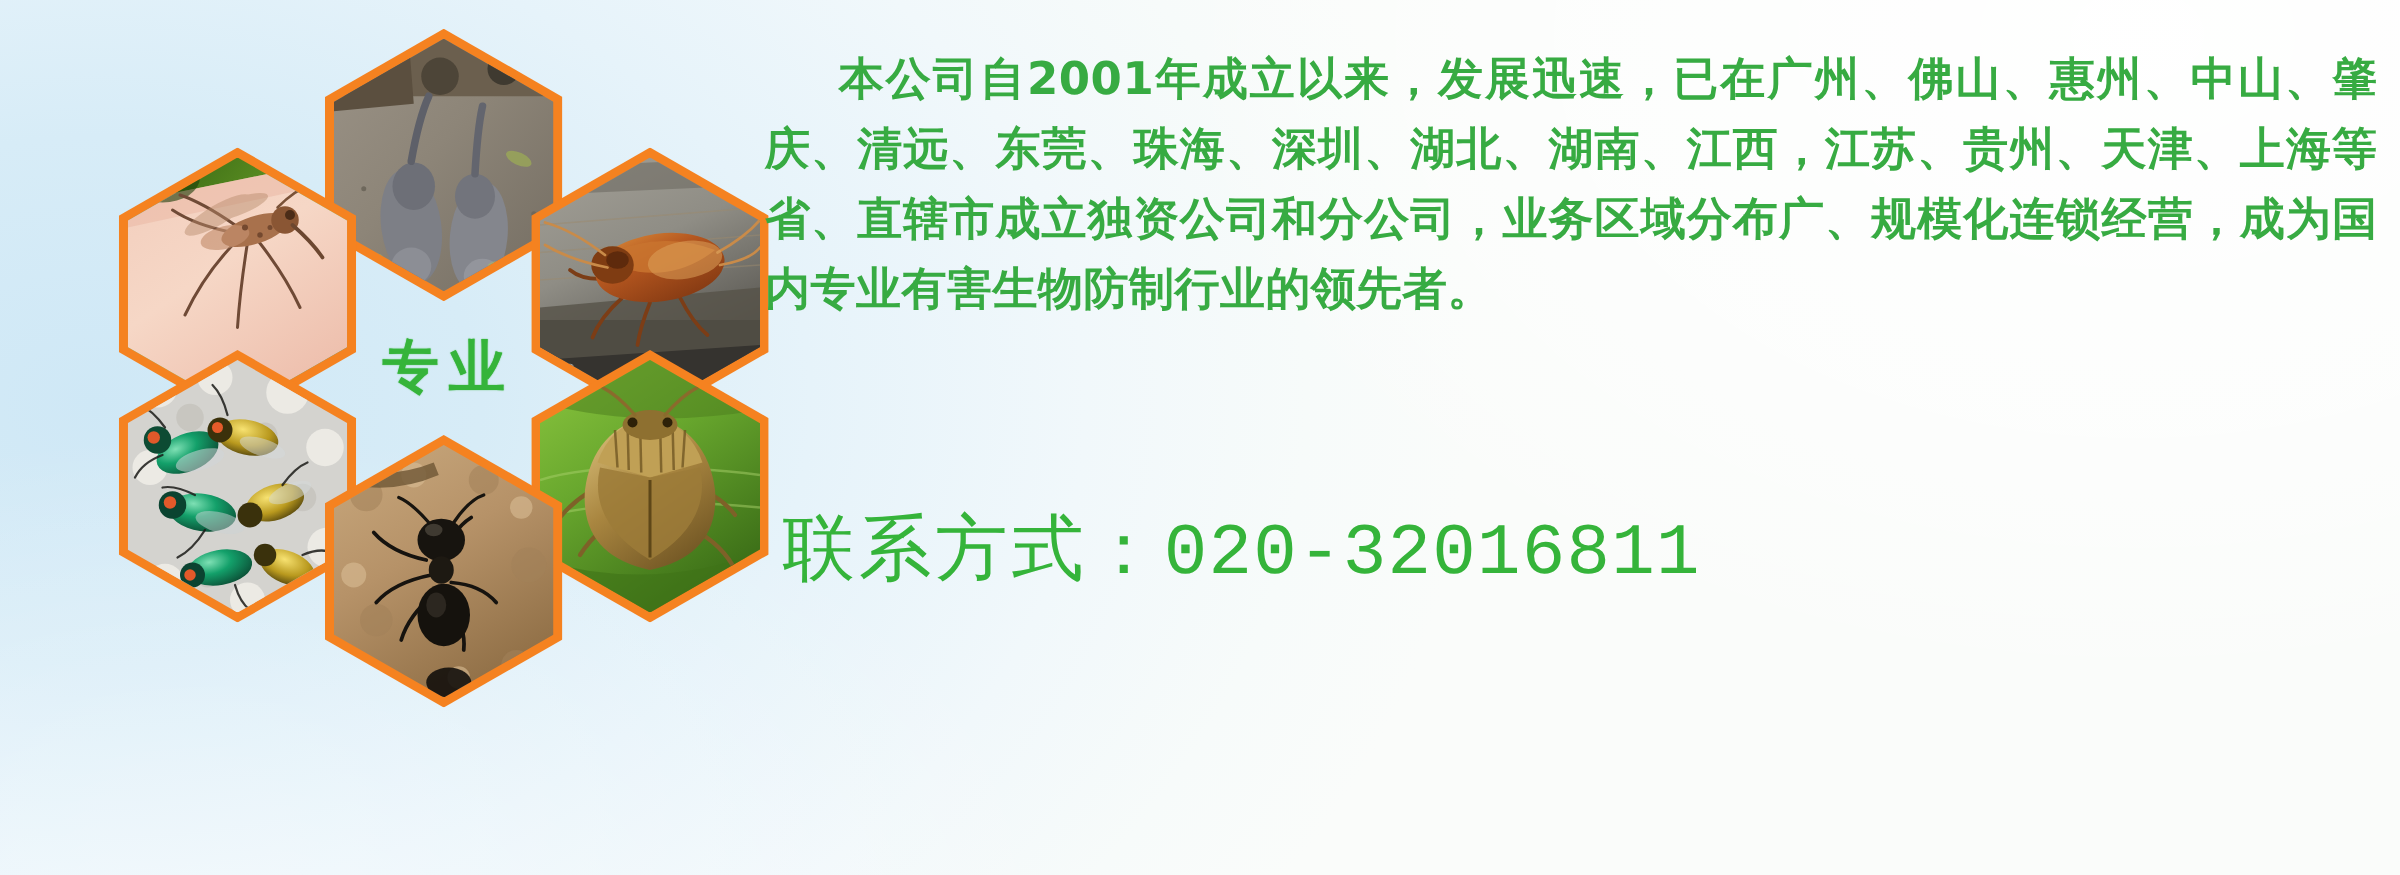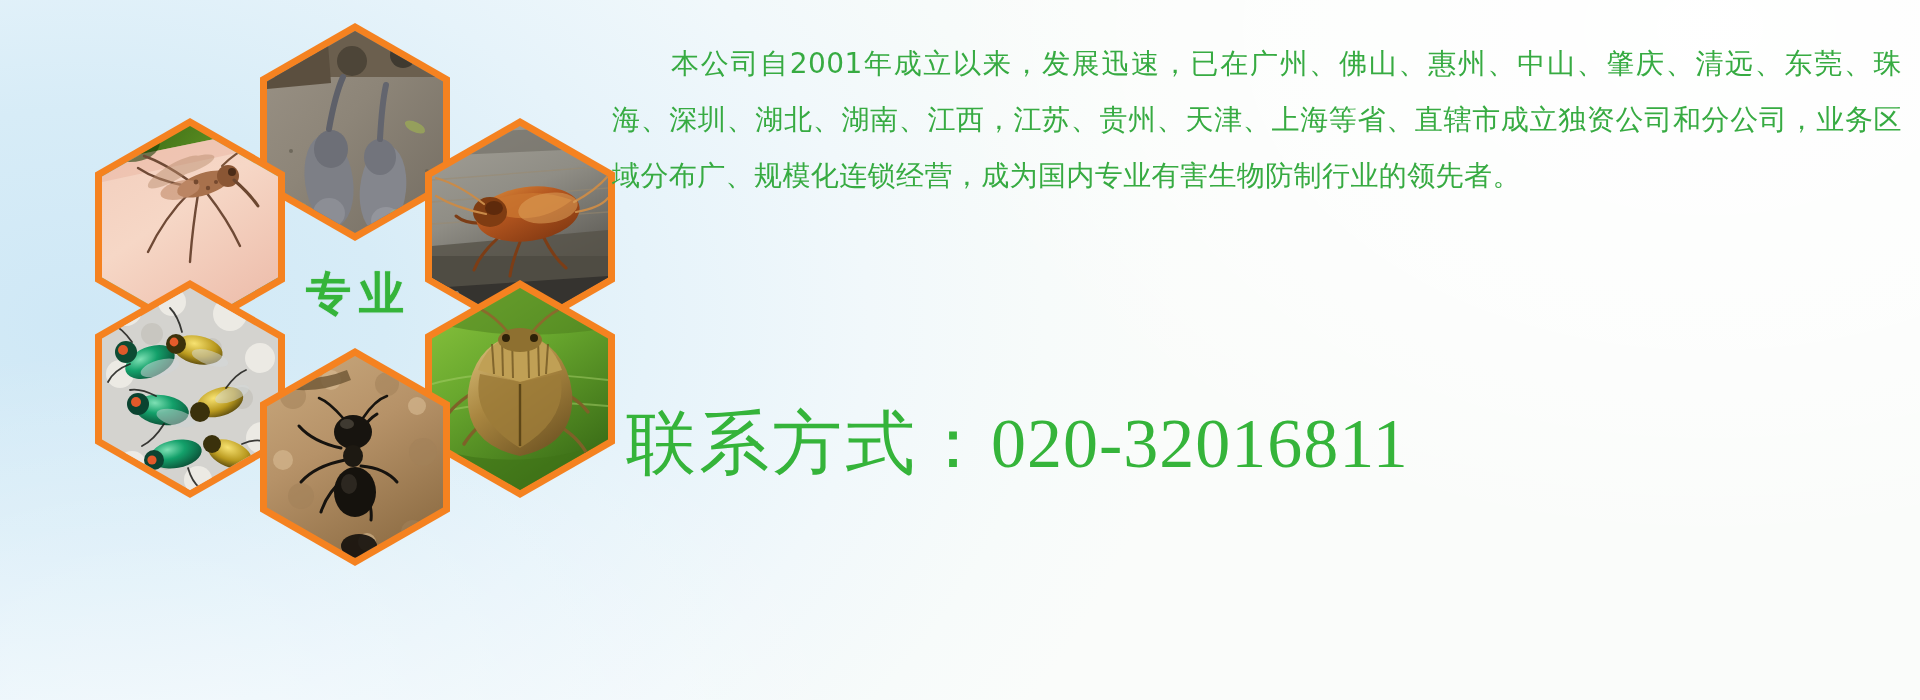--- a/index.html
+++ b/index.html
@@ -69,34 +69,34 @@
   .h-stink    { left:330px; top:272px; }
   .h-ant      { left:165px; top:340px; }
 
   
   .content { position:absolute; left:612px; top:0; width:1300px; height:700px; }
 
   .para {
     position:absolute; left:0; top:36px; width:1290px;
     color:#37ab42;
     font-family:"DejaVu Sans","Liberation Sans",sans-serif;
-    font-size:28px;
-    font-weight:400;
+    font-size:36px;
+    font-weight:700;
     line-height:56px;
     text-indent:59px;
     letter-spacing:0.4px;
     text-align:justify;
     text-justify:inter-ideograph;
   }
 
   .contact { position:absolute; left:0px; top:400px; width:1290px; }
   .contact-line {
     color:#35b43a;
-    font-family:Liberation Serif, serif;
-    font-size:70px;
+    font-family:Liberation Mono, monospace;
+    font-size:58px;
     font-weight:400;
     line-height:88px;
     letter-spacing:1px;
     white-space:nowrap;
   }
   .contact-line.l1 { padding-left:14px; }
   .contact-line.l2 { padding-left:296px; }
   .contact-label { letter-spacing:3px; }
 </style>
 </head>

